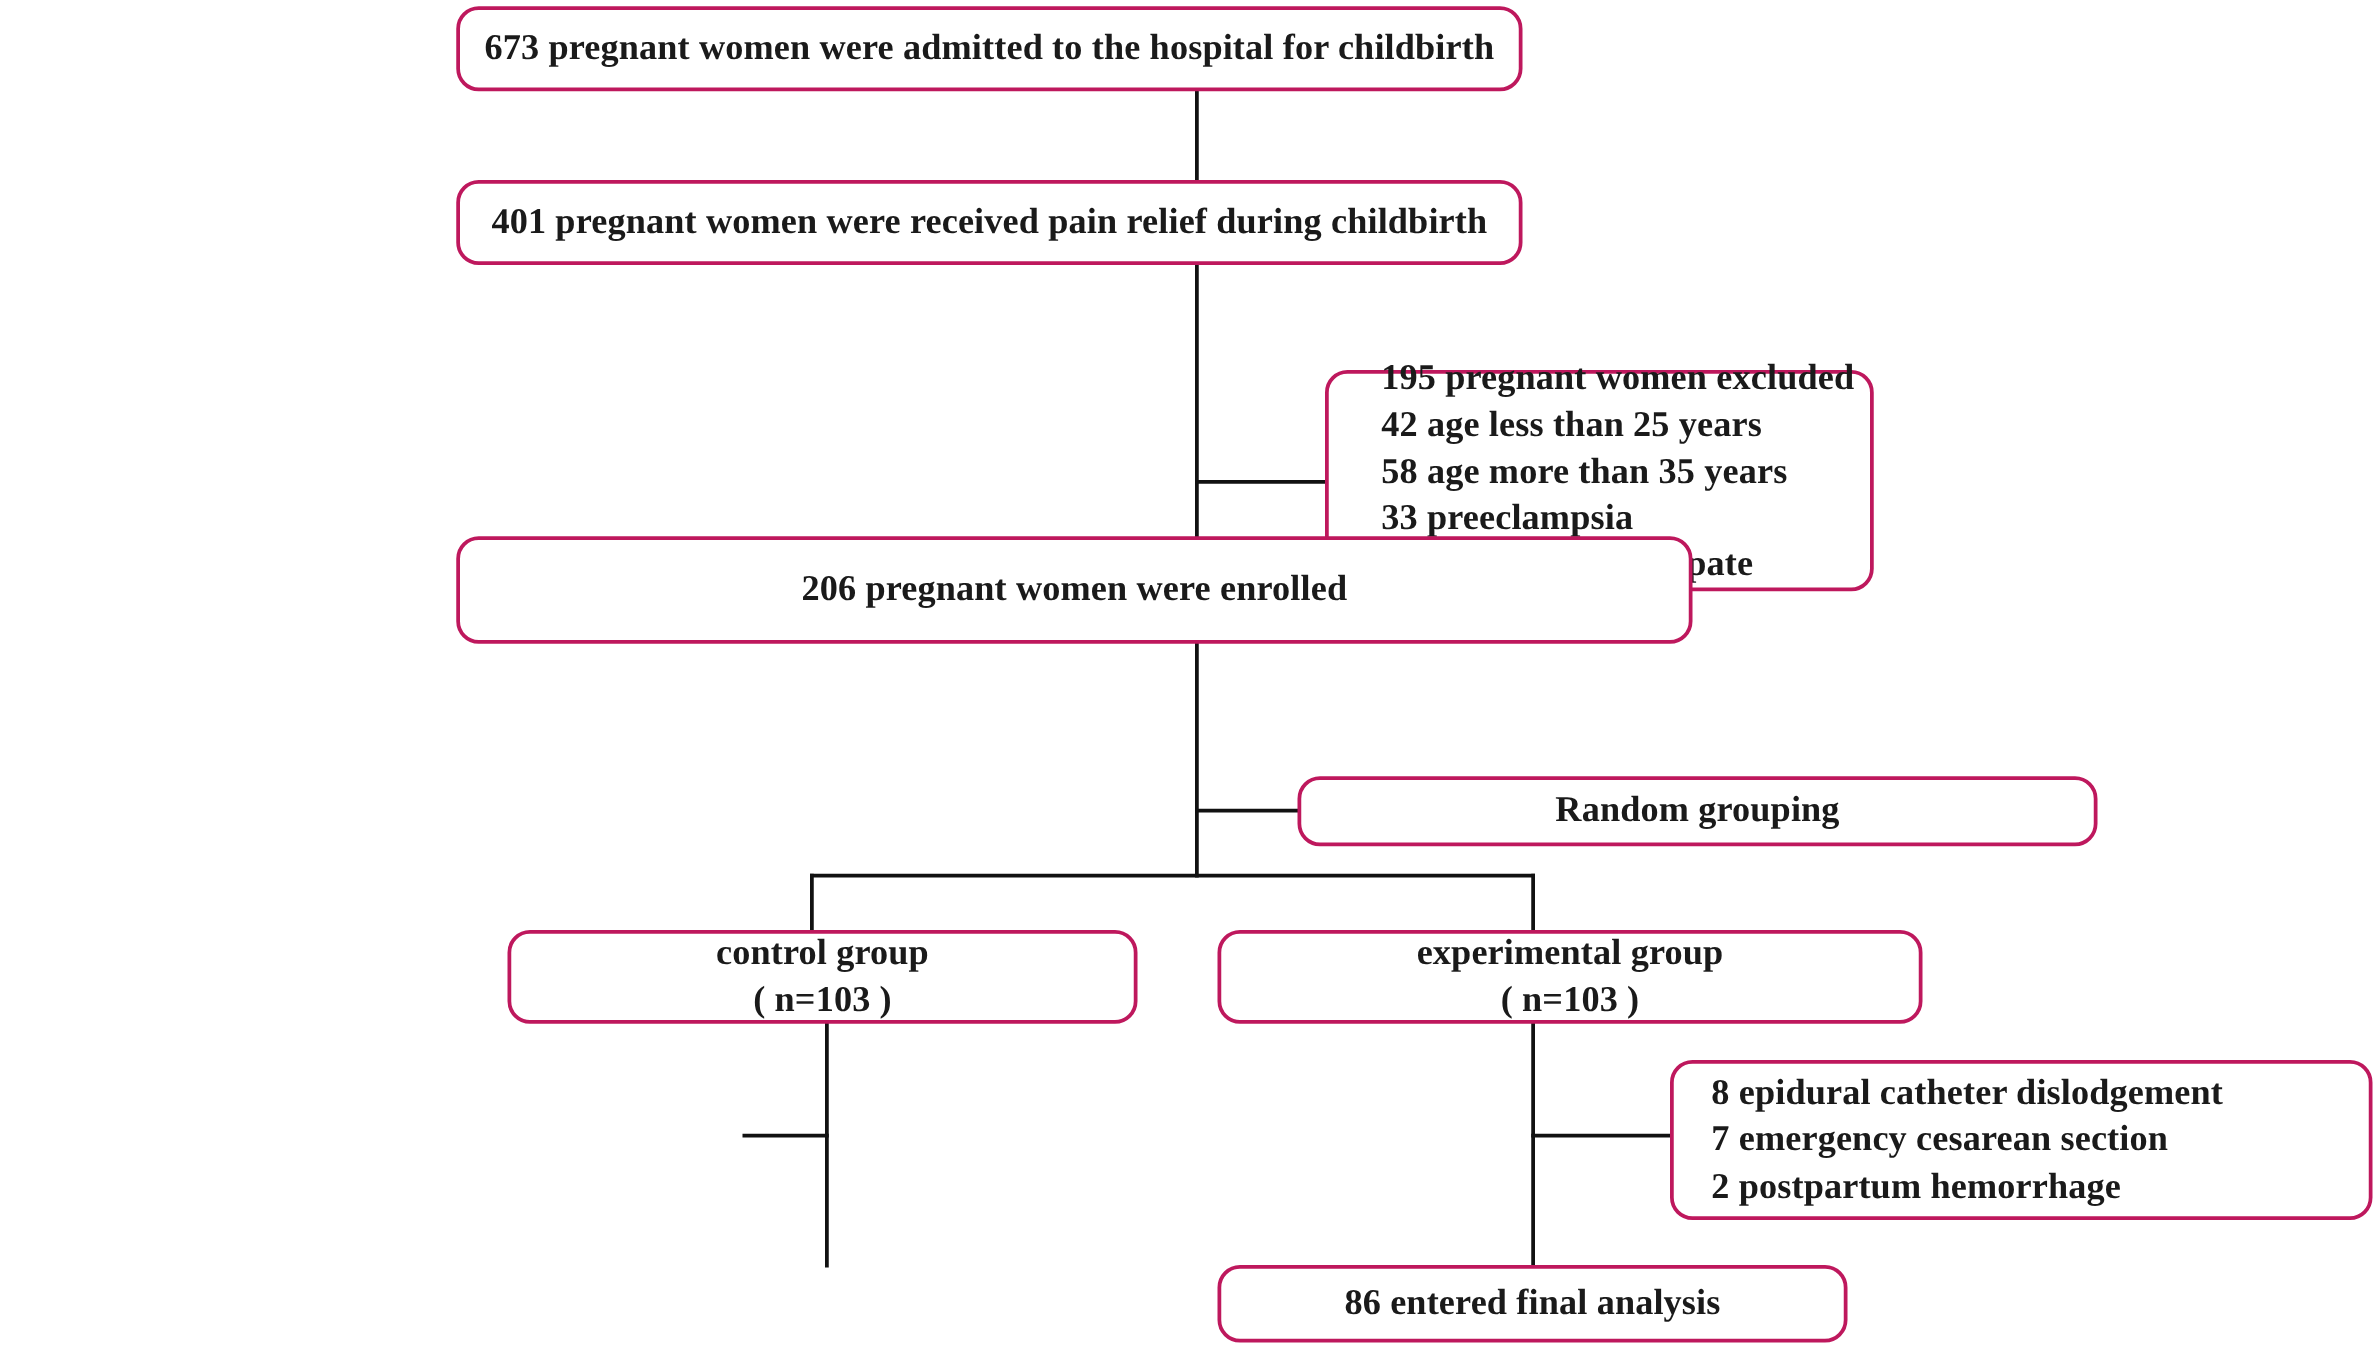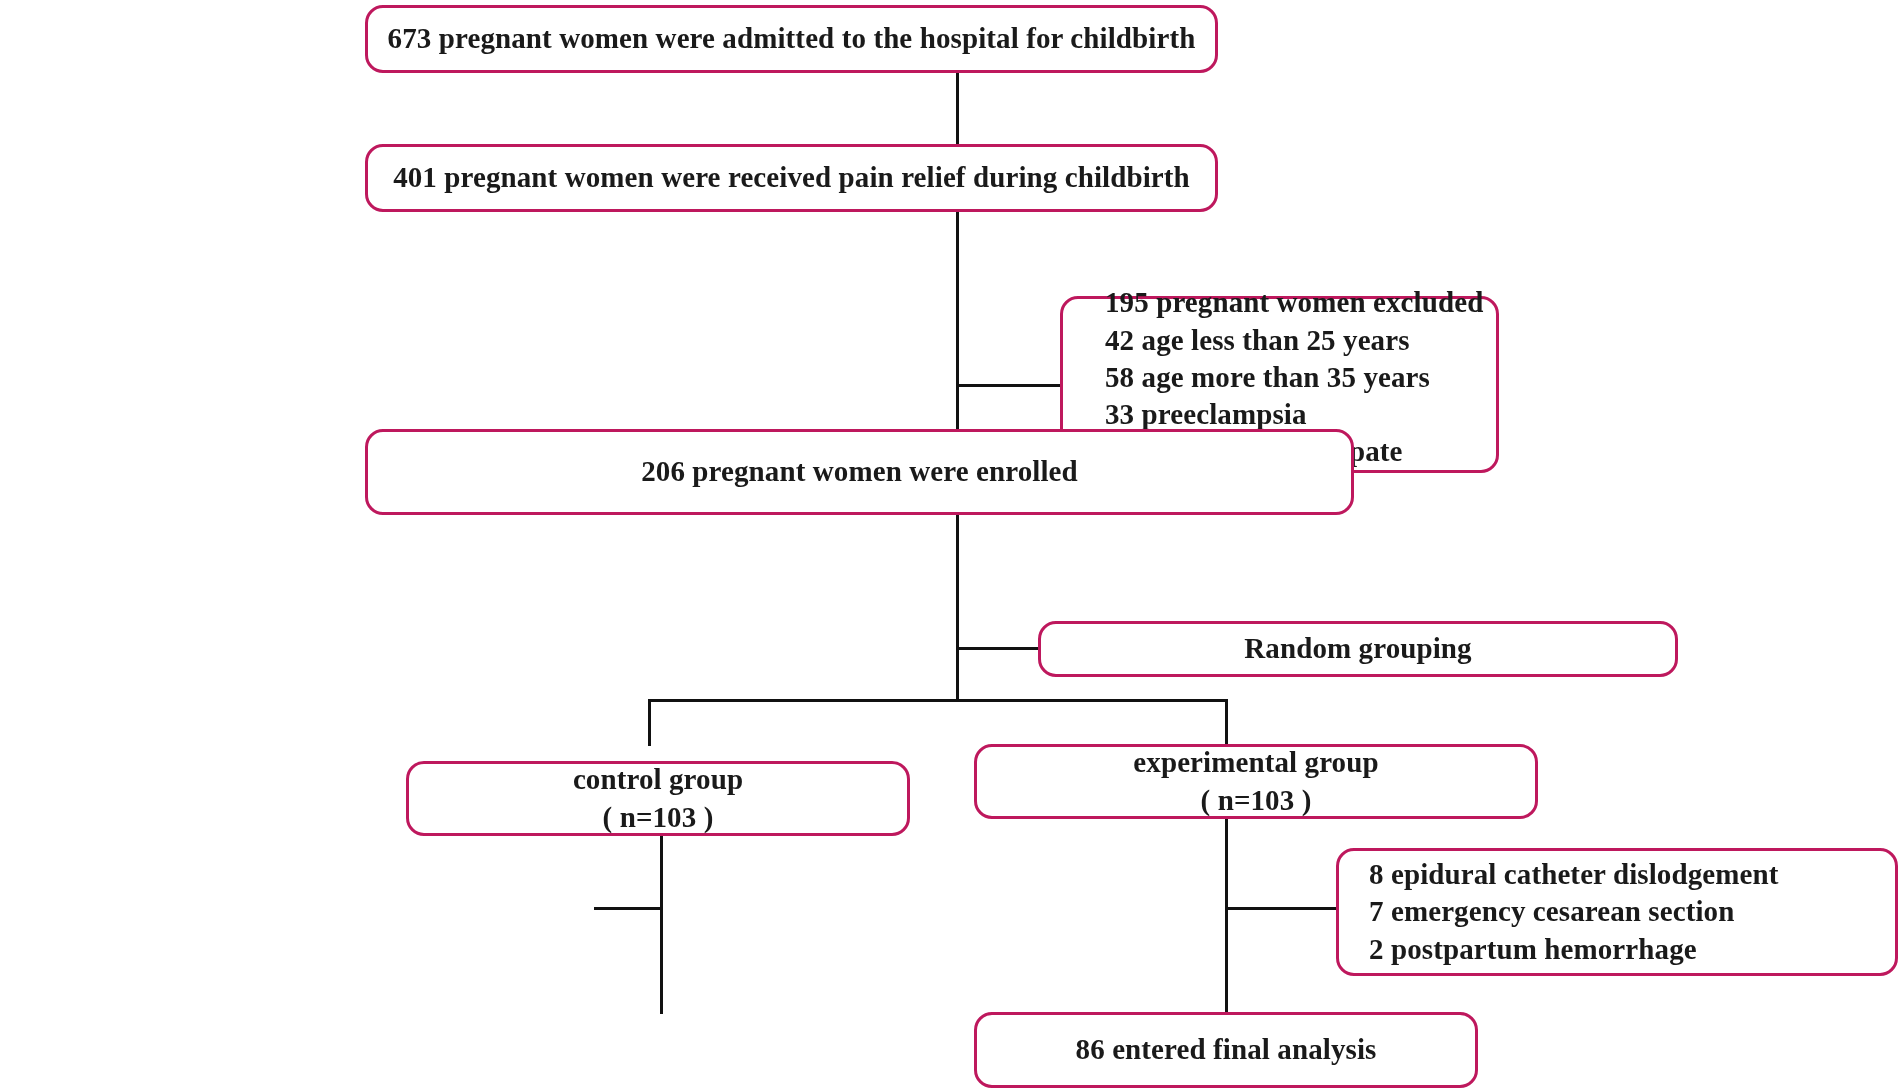--- a/index.html
+++ b/index.html
@@ -102,35 +102,35 @@
   </div>
 
   <div class="box center" style="left:365px; top:429px; width:989px; height:86px;">
     <span class="txt">206 pregnant women were enrolled</span>
   </div>
 
   <div class="box center" style="left:1038px; top:621px; width:640px; height:56px;">
     <span class="txt">Random grouping</span>
   </div>
 
-  <div class="box center" style="left:406px; top:761px; width:504px; height:75px;">
+  <div class="box center" style="left:406px; top:744px; width:504px; height:75px;">
     <span class="txt">control group
 ( n=103 )</span>
   </div>
 
   <div class="box center" style="left:974px; top:744px; width:564px; height:75px;">
     <span class="txt">experimental group
 ( n=103 )</span>
   </div>
 
 
   <div class="box left pad-l3" style="left:1336px; top:848px; width:562px; height:128px;">
     <span class="txt">8 epidural catheter dislodgement
 7 emergency cesarean section
 2 postpartum hemorrhage</span>
   </div>
 
 
-  <div class="box center" style="left:974px; top:1012px; width:504px; height:76px;">
+  <div class="box center" style="left:974px; top:1012px; width:504px; height:62px;">
     <span class="txt">86 entered final analysis</span>
   </div>
 
 </div>
 
 </body></html>

